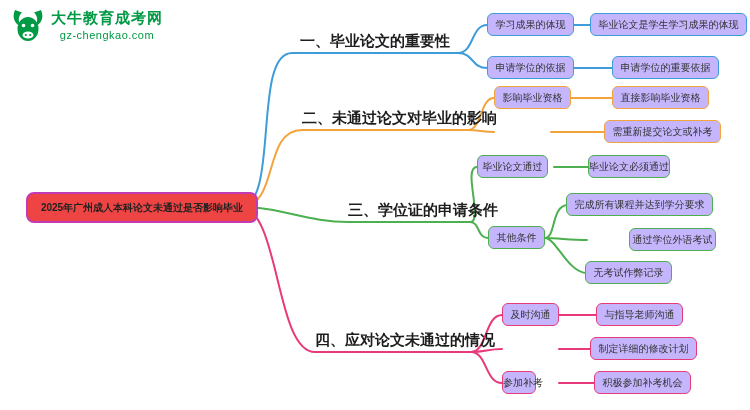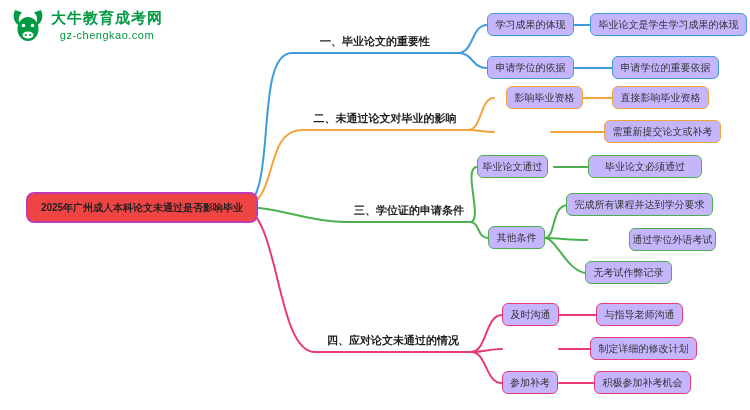--- a/index.html
+++ b/index.html
@@ -16,21 +16,21 @@
   .s-green  { stroke:var(--c-green); }
   .s-pink   { stroke:var(--c-pink); }
 
   .root-node {
     position:absolute; left:26px; top:192px; width:232px;
     background:#ef4444; border:2px solid var(--c-root); border-radius:8px;
     font-size:10px; font-weight:bold; color:#222;
     line-height:15px; padding:6px 4px; text-align:center; white-space:nowrap;
   }
   .branch-label {
-    position:absolute; font-size:11px; font-weight:bold; color:#1d1d1d;
+    position:absolute; font-size:15px; font-weight:bold; color:#1d1d1d;
     line-height:16px; padding-bottom:3px; border-bottom:2px solid;
     text-align:center; white-space:nowrap;
   }
   .node {
     position:absolute; background:#c4b5fd; border:1.5px solid; border-radius:6px;
     font-size:10px; line-height:15px; padding:3px 0; color:#333;
     text-align:center; white-space:nowrap;
   }
   .b-blue   { border-color:var(--c-blue); }
   .b-orange { border-color:var(--c-orange); }
@@ -102,30 +102,30 @@
   <div class="branch-label b-blue" style="left:292px; top:33px;  width:166px;">一、毕业论文的重要性</div>
   <div class="branch-label b-orange" style="left:302px; top:110px; width:166px;">二、未通过论文对毕业的影响</div>
   <div class="branch-label b-green" style="left:348px; top:202px; width:122px;">三、学位证的申请条件</div>
   <div class="branch-label b-pink" style="left:315px; top:332px; width:156px;">四、应对论文未通过的情况</div>
 
   <div class="node b-blue" style="left:487px; top:13px; width:87px;">学习成果的体现</div>
   <div class="node b-blue" style="left:590px; top:13px; width:157px;">毕业论文是学生学习成果的体现</div>
   <div class="node b-blue" style="left:487px; top:56px; width:87px;">申请学位的依据</div>
   <div class="node b-blue" style="left:612px; top:56px; width:107px;">申请学位的重要依据</div>
 
-  <div class="node b-orange" style="left:494px; top:86px;  width:77px;margin-left:12px;">影响毕业资格</div>
+  <div class="node b-orange" style="left:494px; top:86px;  width:77px;">影响毕业资格</div>
   <div class="node b-orange" style="left:612px; top:86px;  width:97px;">直接影响毕业资格</div>
   <div class="node b-orange" style="left:604px; top:120px; width:117px;">需重新提交论文或补考</div>
 
   <div class="node b-green" style="left:477px; top:155px; width:71px;">毕业论文通过</div>
-  <div class="node b-green" style="left:588px; top:155px; width:114px;">毕业论文必须通过</div>
+  <div class="node b-green" style="left:588px; top:155px; width:82px;">毕业论文必须通过</div>
   <div class="node b-green" style="left:488px; top:226px; width:57px;">其他条件</div>
   <div class="node b-green" style="left:566px; top:193px; width:147px;">完成所有课程并达到学分要求</div>
   <div class="node b-green" style="left:585px; top:228px; width:87px;margin-left:44px;">通过学位外语考试</div>
   <div class="node b-green" style="left:585px; top:261px; width:87px;">无考试作弊记录</div>
 
   <div class="node b-pink" style="left:502px; top:303px; width:57px;">及时沟通</div>
   <div class="node b-pink" style="left:596px; top:303px; width:87px;">与指导老师沟通</div>
   <div class="node b-pink" style="left:590px; top:337px; width:107px;">制定详细的修改计划</div>
-  <div class="node b-pink" style="left:502px; top:371px; width:56px;">参加补考</div>
+  <div class="node b-pink" style="left:502px; top:371px; width:34px;">参加补考</div>
   <div class="node b-pink" style="left:594px; top:371px; width:97px;">积极参加补考机会</div>
 
 </div>
 
 </body></html>

